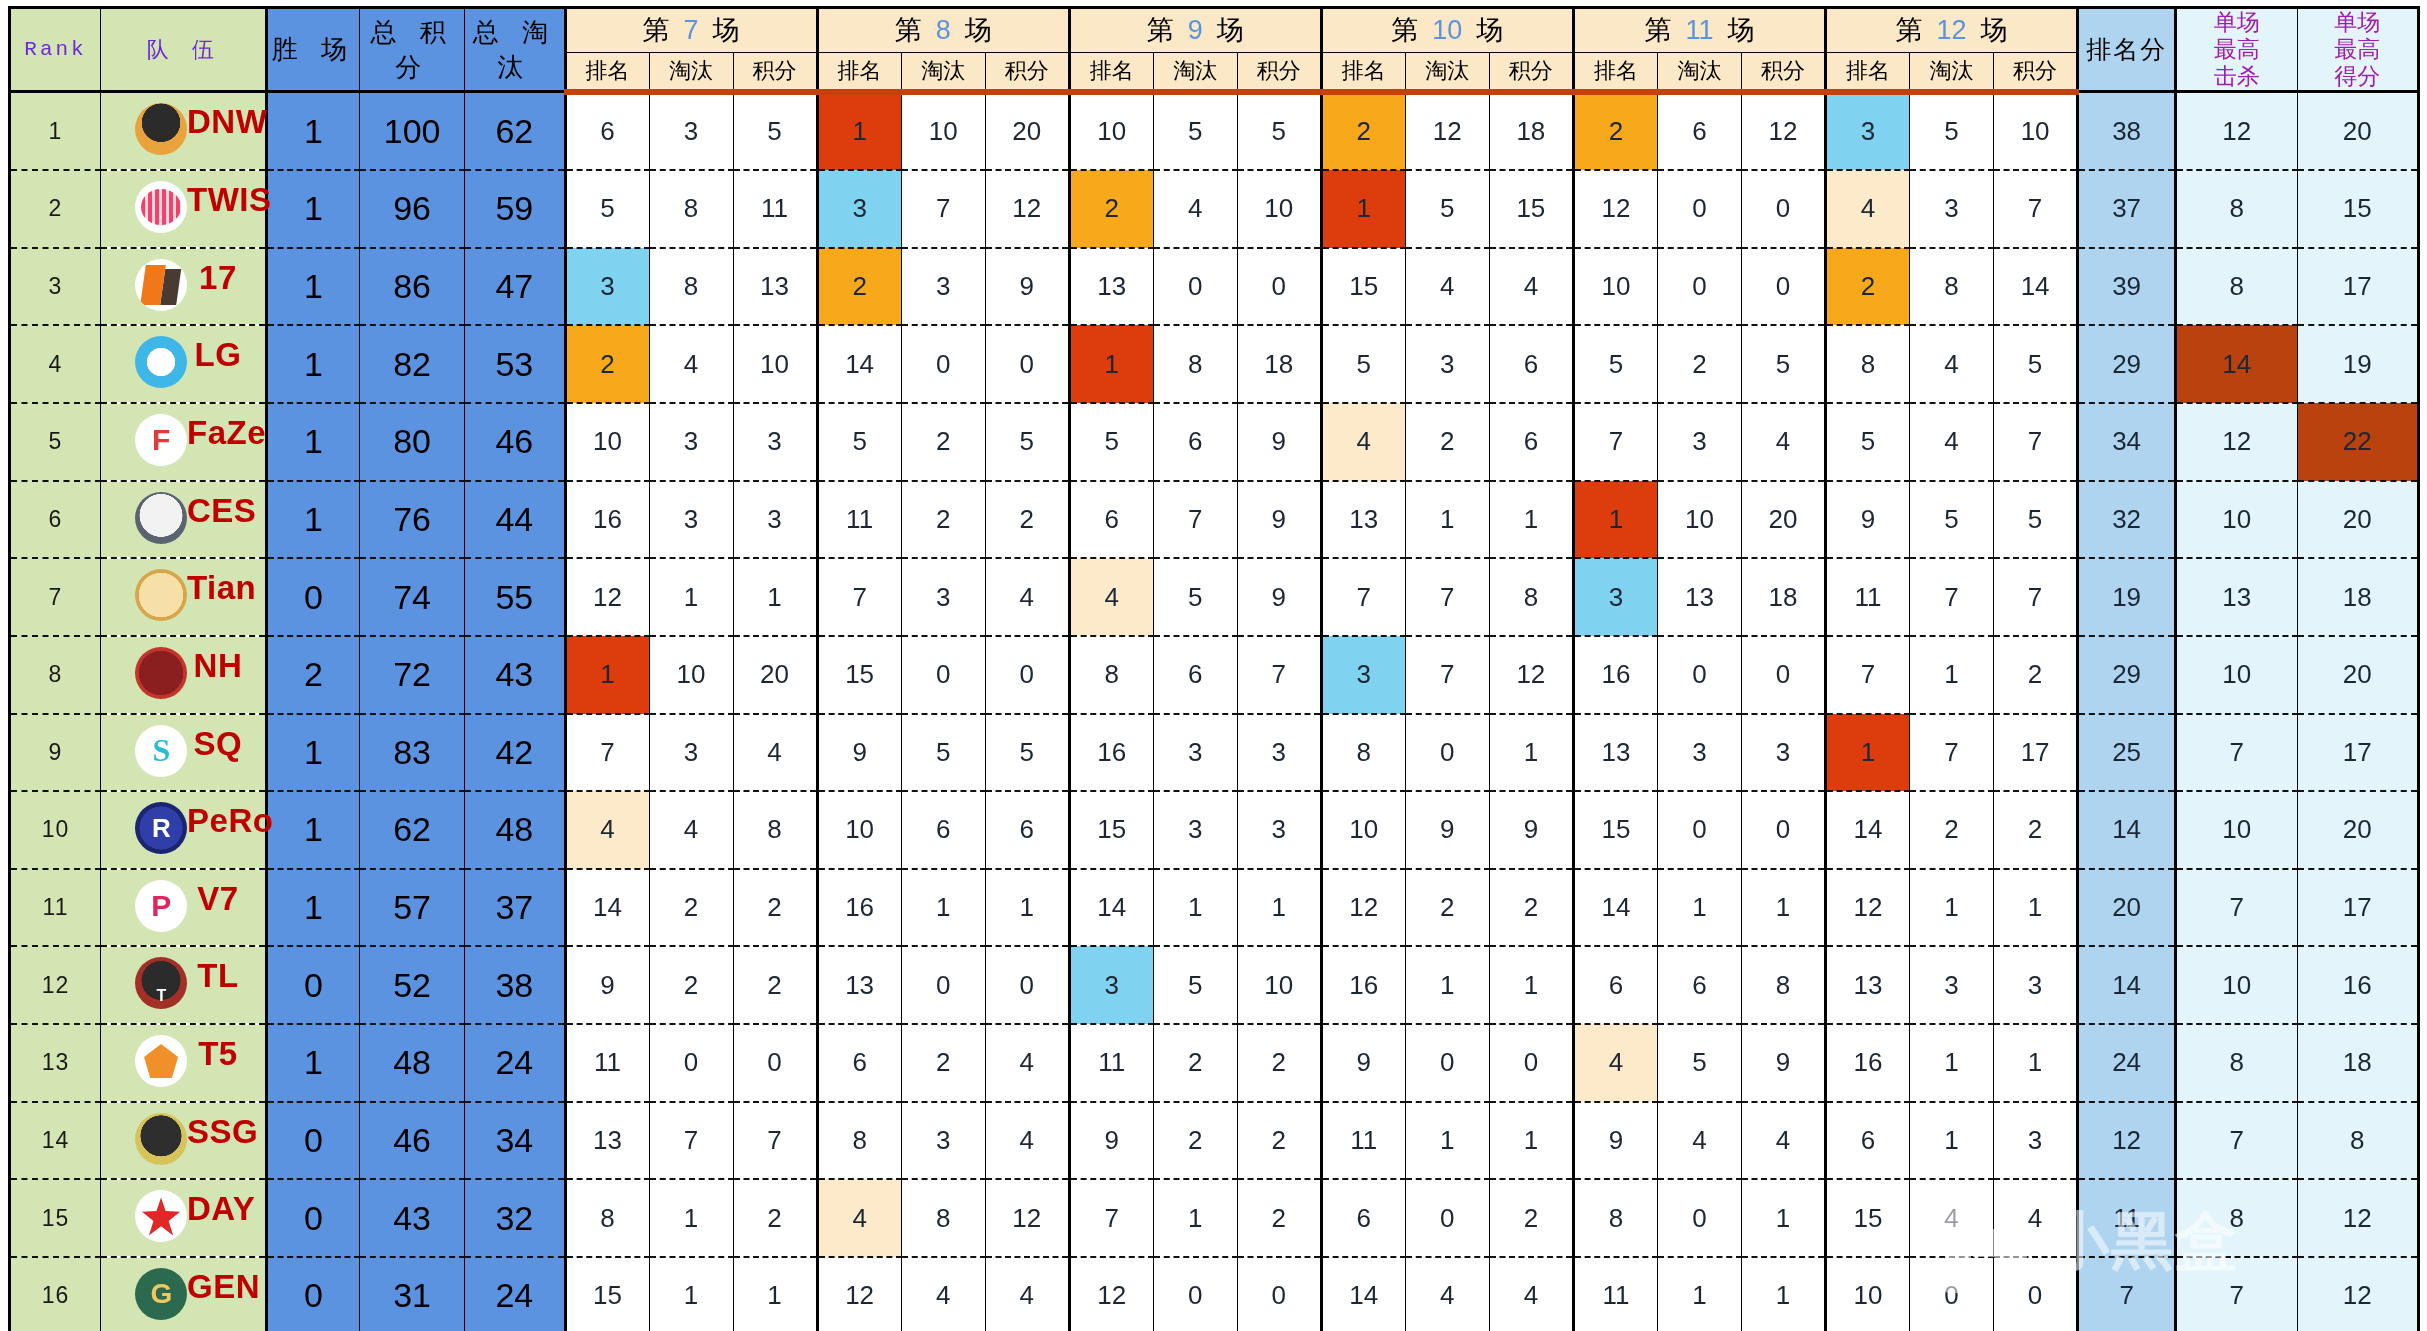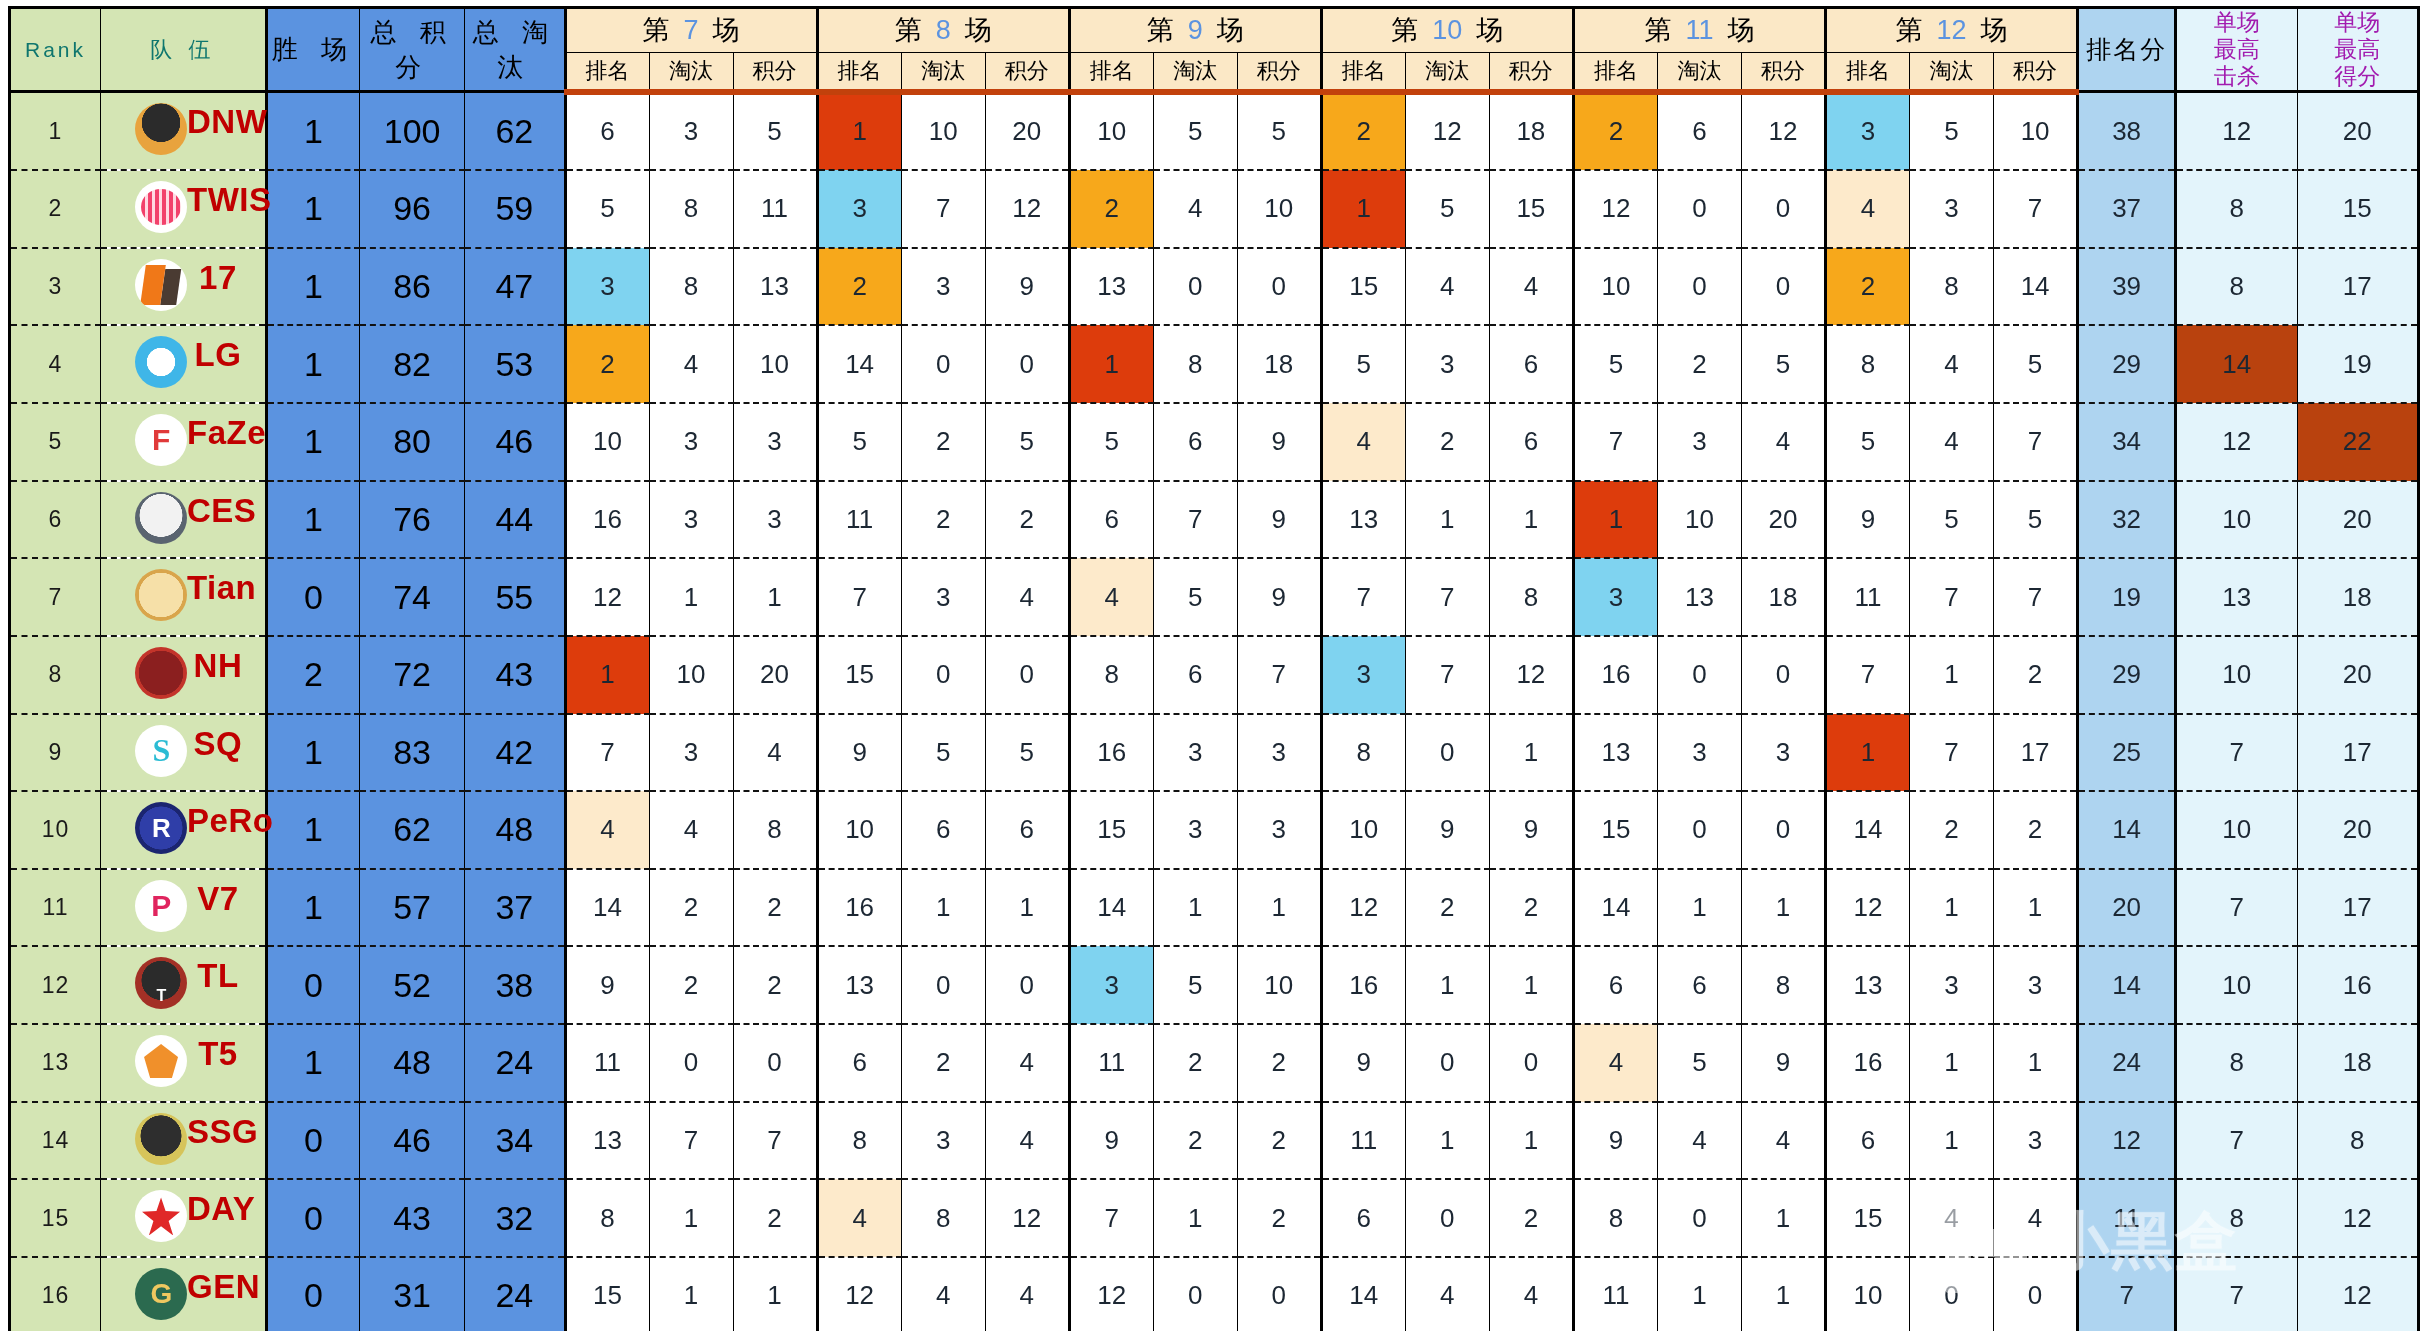--- a/index.html
+++ b/index.html
@@ -27,24 +27,25 @@
     border: 1px solid #000000;
     text-align: center;
     vertical-align: middle;
     font-weight: normal;
     padding: 0;
   }
 
   
   .hd-green {
     background: #d4e5b4;
-    color: #0f766e;
+    color: #6d28d9;
     font-size: 22px;
     letter-spacing: 5px;
     font-weight: 500;
+    font-family: Liberation Mono, monospace;
   }
   .hd-green.rank-h { letter-spacing: 3px; font-size: 21px; }
   .hd-blue {
     background: #5b93e0;
     color: #000000;
     font-size: 26px;
     letter-spacing: 8px;
     font-weight: 600;
   }
   .hd-cream {

